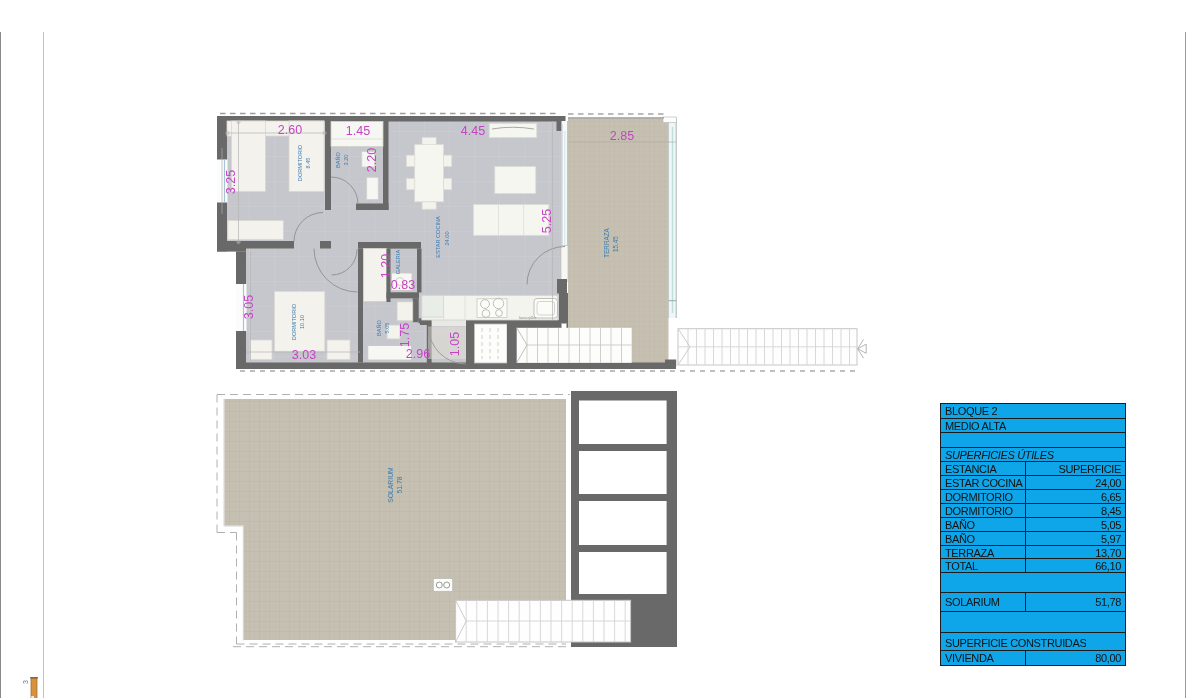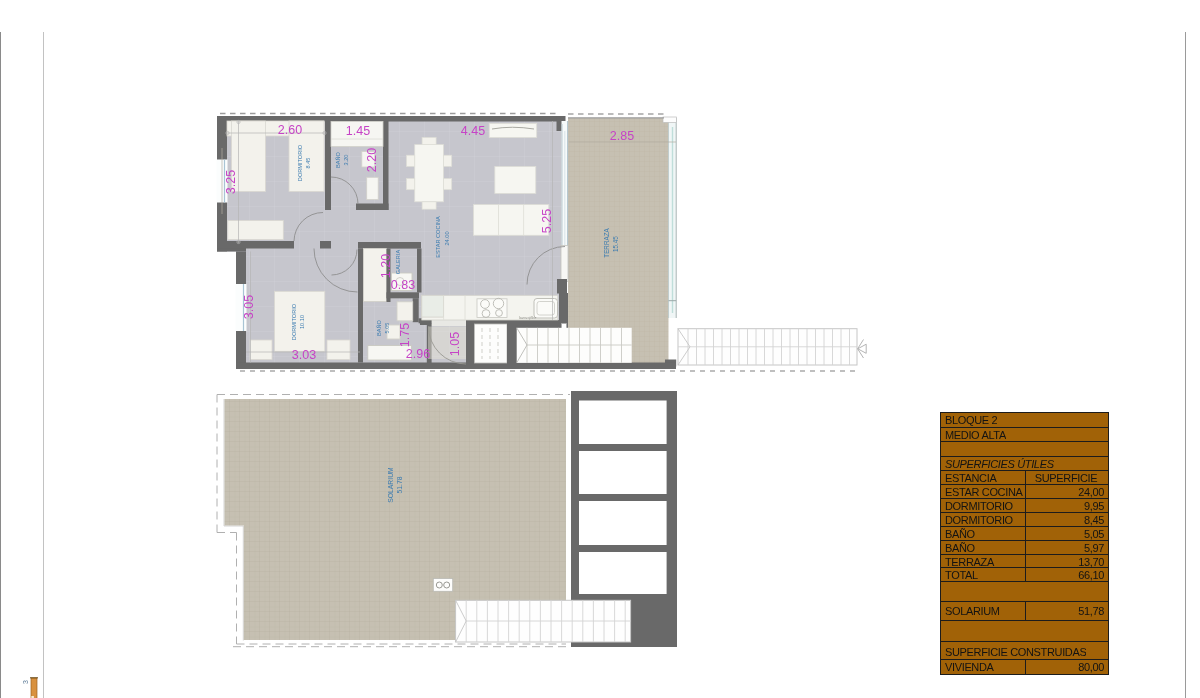--- a/index.html
+++ b/index.html
@@ -366,49 +366,49 @@
 <rect x="31.3" y="664" width="2.6" height="19" fill="#f7ead2"></rect>
 <line x1="30" y1="645.8" x2="38" y2="645.8" stroke="#6a4a18" stroke-width="1"></line>
 </g>
 
 <text x="27.5" y="650" fill="#5b7a96" font-size="7" text-anchor="middle" transform="rotate(-90 27.5 650)">3</text>
 
 <text x="27.5" y="687" fill="#5b7a96" font-size="7" text-anchor="middle" transform="rotate(-90 27.5 687)">2</text>
 </g>
 </svg>
 
-<div style="position:absolute;left:940px;top:380px;width:169px;border:1px solid #1c1c1c;font-size:11px;letter-spacing:-0.35px;color:#131313;background:#a16207;box-sizing:border-box;">
+<div style="position:absolute;left:940px;top:371px;width:186px;border:1px solid #1c1c1c;font-size:11px;letter-spacing:-0.35px;color:#131313;background:#0ea5e9;box-sizing:border-box;">
 
   <div class="trow" style="height:13.5px;">
         <div class="c1">BLOQUE 2</div>
       </div>
 
   <div class="trow" style="height:13.5px;">
         <div class="c1">MEDIO ALTA</div>
       </div>
 
   <div class="trow" style="height:13.5px;"></div>
 
   <div class="trow" style="height:13px;font-style:italic;">
         <div class="c1">SUPERFICIES ÚTILES</div>
       </div>
 
   <div class="trow" style="height:13.5px;">
         <div class="c1" style="width:80px;">ESTANCIA</div>
-        <div class="c2" style="flex:1;text-align:center;padding-left:2px;">SUPERFICIE</div>
+        <div class="c2" style="flex:1;text-align:right;padding-left:2px;">SUPERFICIE</div>
       </div>
 
   <div class="trow" style="height:13px;">
         <div class="c1" style="width:80px;">ESTAR COCINA</div>
         <div class="c2" style="flex:1;">24,00</div>
       </div>
 
   <div class="trow" style="height:13px;">
         <div class="c1" style="width:80px;">DORMITORIO</div>
-        <div class="c2" style="flex:1;">9,95</div>
+        <div class="c2" style="flex:1;">6,65</div>
       </div>
 
   <div class="trow" style="height:13px;">
         <div class="c1" style="width:80px;">DORMITORIO</div>
         <div class="c2" style="flex:1;text-align:right;">8,45</div>
       </div>
 
   <div class="trow" style="height:13px;">
         <div class="c1" style="width:80px;">BAÑO</div>
         <div class="c2" style="flex:1;">5,05</div>

